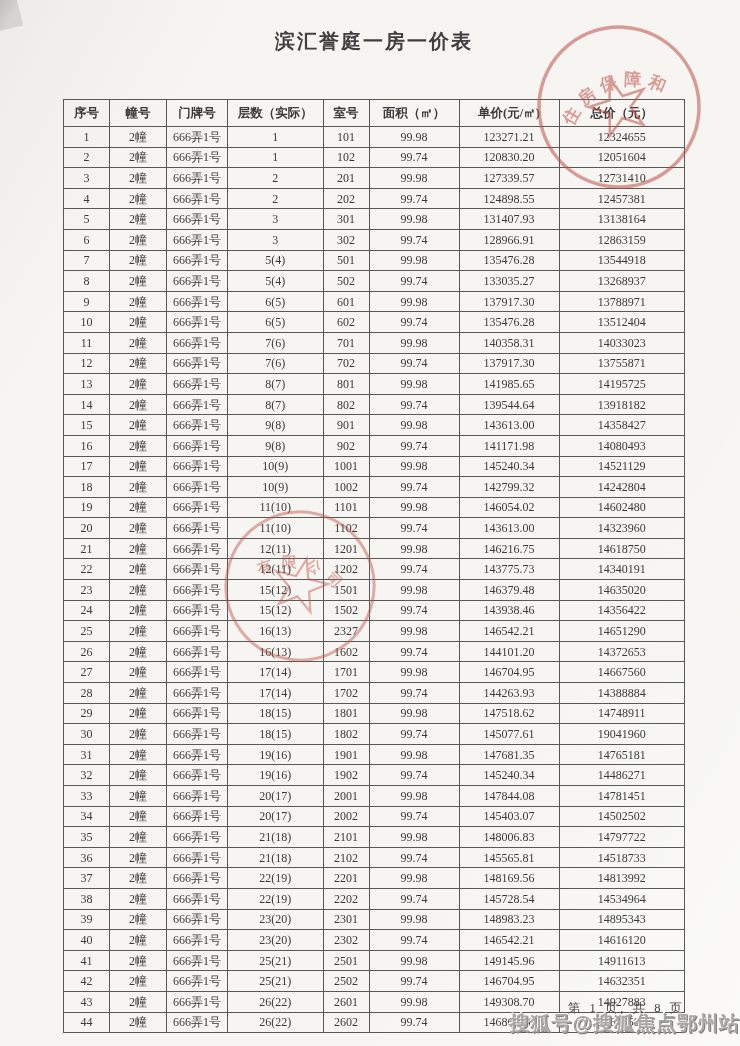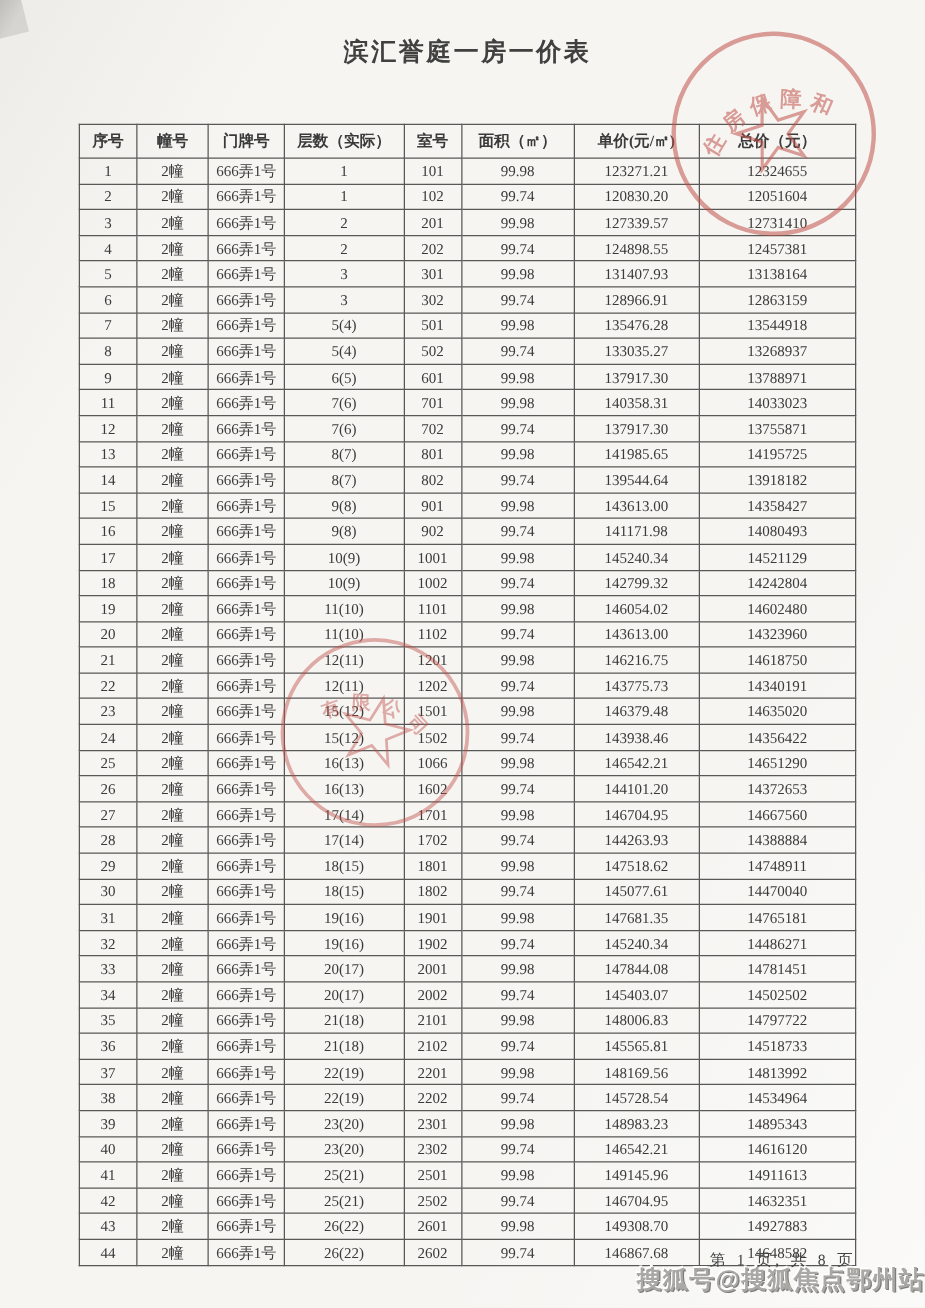--- a/index.html
+++ b/index.html
@@ -172,20 +172,30 @@
         <td>9</td>
         <td>2幢</td>
         <td>666弄1号</td>
         <td>6(5)</td>
         <td>601</td>
         <td>99.98</td>
         <td>137917.30</td>
         <td>13788971</td>
       </tr>
       <tr>
+        <td>10</td>
+        <td>2幢</td>
+        <td>666弄1号</td>
+        <td>6(5)</td>
+        <td>602</td>
+        <td>99.74</td>
+        <td>135476.28</td>
+        <td>13512404</td>
+      </tr>
+      <tr>
         <td>11</td>
         <td>2幢</td>
         <td>666弄1号</td>
         <td>7(6)</td>
         <td>701</td>
         <td>99.98</td>
         <td>140358.31</td>
         <td>14033023</td>
       </tr>
       <tr>
@@ -316,21 +326,21 @@
         <td>1502</td>
         <td>99.74</td>
         <td>143938.46</td>
         <td>14356422</td>
       </tr>
       <tr>
         <td>25</td>
         <td>2幢</td>
         <td>666弄1号</td>
         <td>16(13)</td>
-        <td>1066</td>
+        <td>2327</td>
         <td>99.98</td>
         <td>146542.21</td>
         <td>14651290</td>
       </tr>
       <tr>
         <td>26</td>
         <td>2幢</td>
         <td>666弄1号</td>
         <td>16(13)</td>
         <td>1602</td>
@@ -369,21 +379,21 @@
         <td>14748911</td>
       </tr>
       <tr>
         <td>30</td>
         <td>2幢</td>
         <td>666弄1号</td>
         <td>18(15)</td>
         <td>1802</td>
         <td>99.74</td>
         <td>145077.61</td>
-        <td>14470040</td>
+        <td>19041960</td>
       </tr>
       <tr>
         <td>31</td>
         <td>2幢</td>
         <td>666弄1号</td>
         <td>19(16)</td>
         <td>1901</td>
         <td>99.98</td>
         <td>147681.35</td>
         <td>14765181</td>

